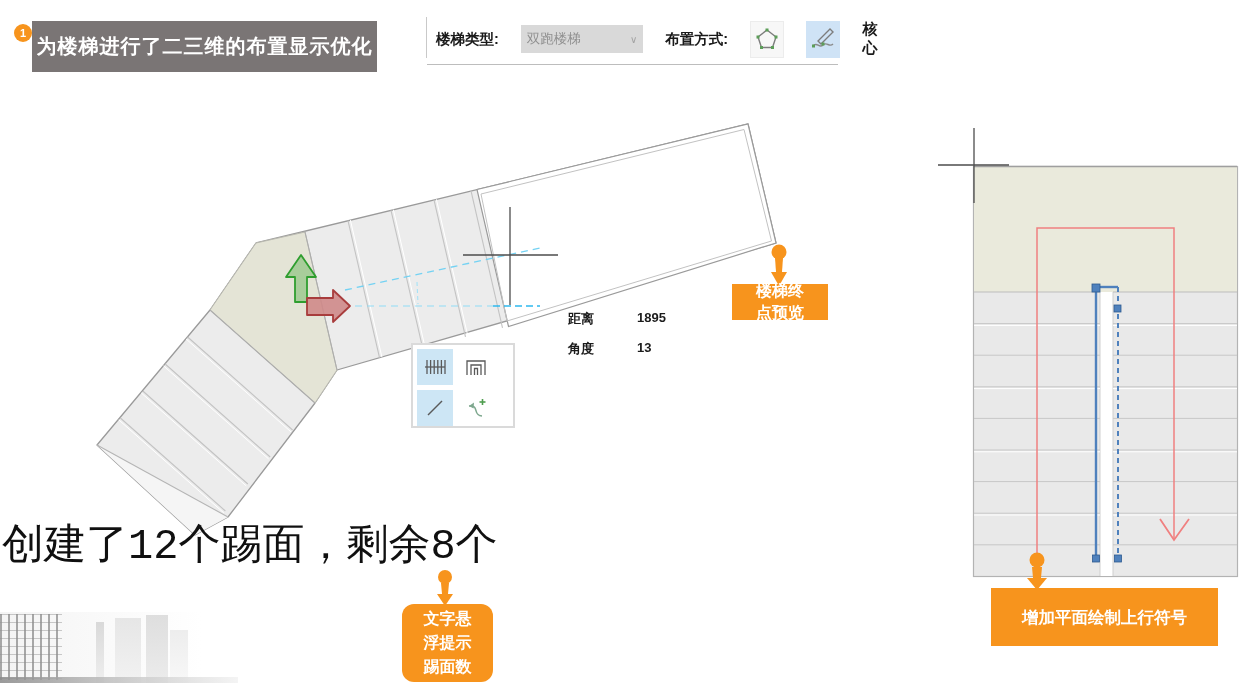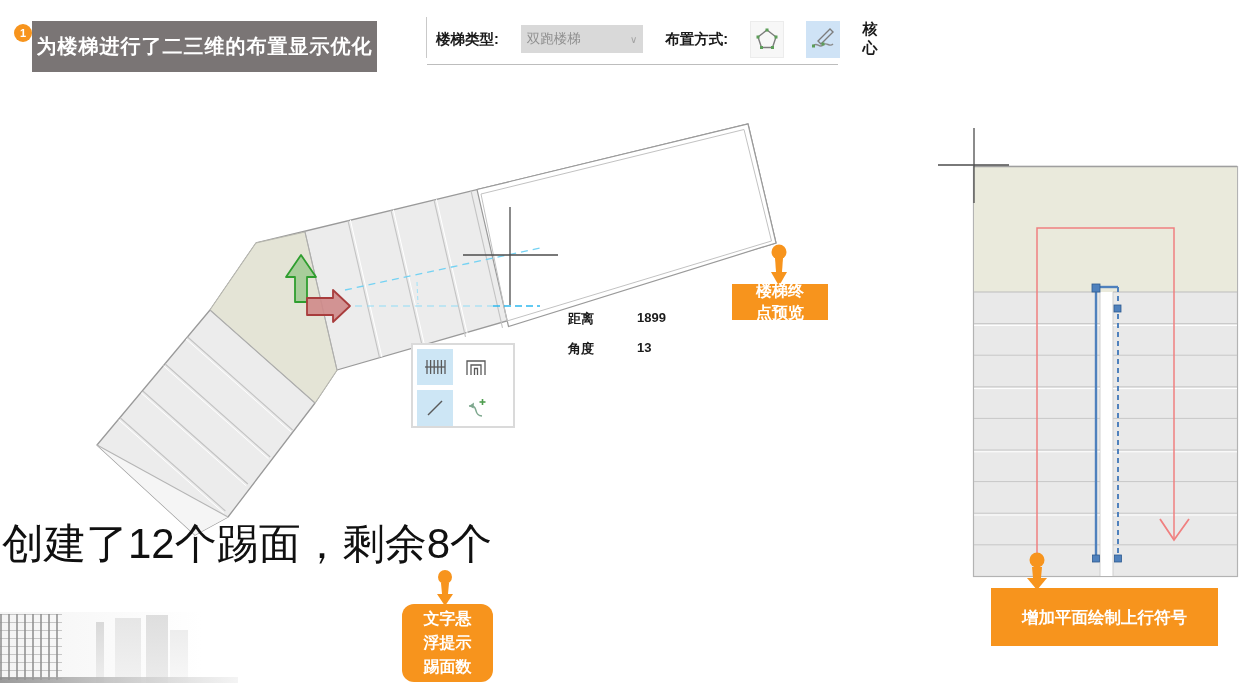--- a/index.html
+++ b/index.html
@@ -35,21 +35,21 @@
            border:2px solid #dadada;box-sizing:border-box;display:grid;
            grid-template-columns:36px 36px;grid-template-rows:36px 36px;
            gap:5px;padding:4px;}
   .mini-btn{width:36px;height:36px;display:flex;align-items:center;
             justify-content:center;background:#fff;}
   .mini-btn.sel{background:#cde6f5;}
   
   .readout{left:568px;top:310px;display:grid;grid-template-columns:69px auto;
            grid-row-gap:12px;font-size:13px;color:#1c1c1c;font-weight:bold;}
   
-  .riser-text{left:2px;top:516px;font-family:Liberation Sans, sans-serif;
+  .riser-text{left:2px;top:516px;font-family:Liberation Mono, monospace;
               font-size:42px;color:#101010;white-space:nowrap;}
   
   .callout{background:#f7941d;color:#fff;font-weight:600;text-align:center;
            display:flex;flex-direction:column;justify-content:center;}
   .co1{left:732px;top:284px;width:96px;height:36px;font-size:16px;line-height:22px;}
   .co2{left:402px;top:604px;width:91px;height:78px;font-size:16px;line-height:24px;border-radius:12px;}
   .co3{left:991px;top:588px;width:227px;height:58px;font-size:16.5px;line-height:20px;}
   
   .photo{left:0;top:612px;width:238px;height:71px;
     background:
@@ -276,21 +276,21 @@
       <g stroke="#4f9e4f" stroke-width="1.6">
         <line x1="18.5" y1="3" x2="18.5" y2="9"></line>
           <line x1="15.5" y1="6" x2="21.5" y2="6"></line>
       </g>
     </svg>
   </div>
 </div>
 
 <div class="abs readout">
   <span>距离</span>
-  <span>1899</span>
+  <span>1895</span>
   <span>角度</span>
   <span>13</span>
 </div>
 
 <div class="abs riser-text">创建了12个踢面，剩余8个</div>
 
 <div class="abs callout co1">
   <span>楼梯终</span>
   <span>点预览</span>
 </div>

